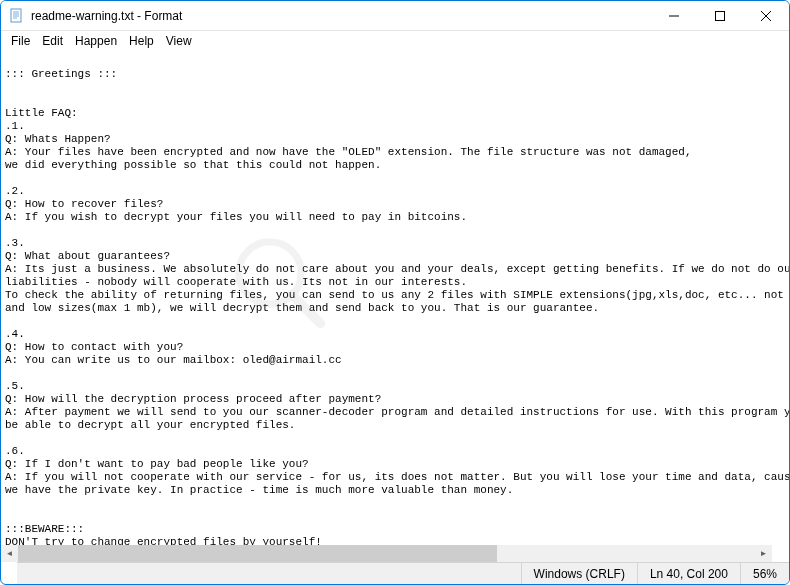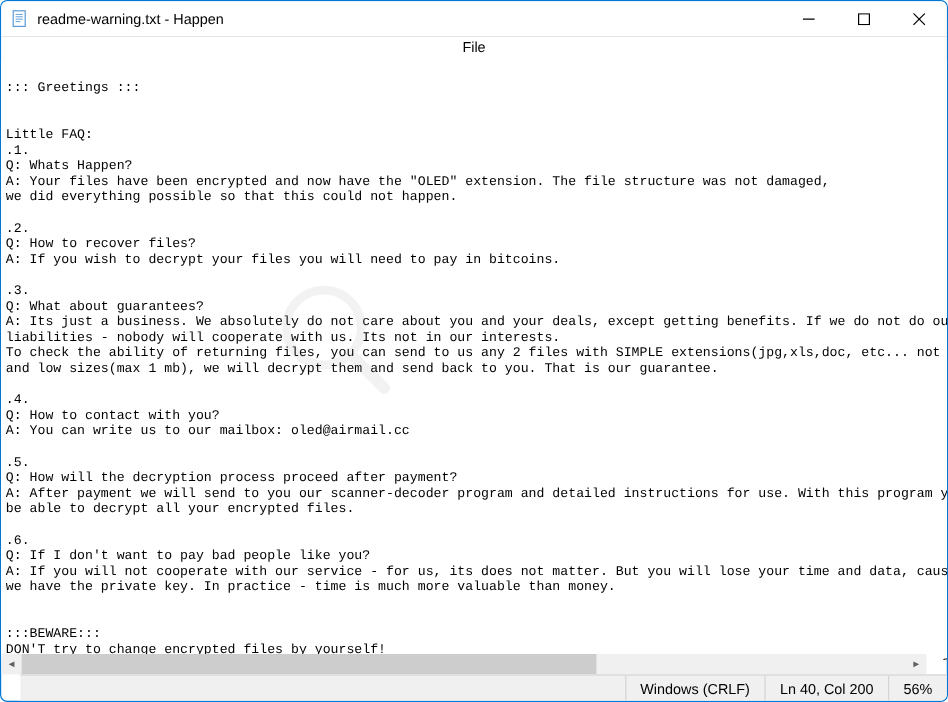--- a/index.html
+++ b/index.html
@@ -53,21 +53,20 @@
       color: #000;
       cursor: pointer;
     }
     .menubar {
       height: 19px;
       display: flex;
       align-items: center;
       padding: 0 4px;
       font-size: 12px;
       background: #fff;
-      flex-direction: column;
     }
     .menu-item {
       padding: 1px 6px;
       cursor: pointer;
     }
     .content-area {
       height: 500px;
       overflow: auto;
       position: relative;
       background: #fff;
@@ -168,21 +167,21 @@
 <div class="titlebar">
   <span class="titlebar-icon">
     <svg width="16" height="16" viewBox="0 0 16 16">
       <rect x="2" y="1" width="10" height="13" fill="#fff" stroke="#5b9bd5" stroke-width="1"></rect>
       <line x1="4" y1="4" x2="10" y2="4" stroke="#5b9bd5" stroke-width="0.8"></line>
       <line x1="4" y1="6" x2="10" y2="6" stroke="#5b9bd5" stroke-width="0.8"></line>
       <line x1="4" y1="8" x2="10" y2="8" stroke="#5b9bd5" stroke-width="0.8"></line>
       <line x1="4" y1="10" x2="8" y2="10" stroke="#5b9bd5" stroke-width="0.8"></line>
     </svg>
   </span>
-  <span class="title-text">readme-warning.txt - Happen</span>
+  <span class="title-text">readme-warning.txt - Format</span>
   <div class="window-controls">
     <div class="win-btn">
       <svg width="10" height="10">
           <line x1="0" y1="5" x2="10" y2="5" stroke="#000" stroke-width="1"></line>
         </svg>
     </div>
     <div class="win-btn">
       <svg width="10" height="10">
           <rect x="0.5" y="0.5" width="9" height="9" fill="none" stroke="#000" stroke-width="1"></rect>
         </svg>
@@ -192,21 +191,21 @@
           <line x1="0" y1="0" x2="10" y2="10" stroke="#000" stroke-width="1"></line>
           <line x1="10" y1="0" x2="0" y2="10" stroke="#000" stroke-width="1"></line>
         </svg>
     </div>
   </div>
 </div>
 
 <div class="menubar">
   <span class="menu-item">File</span>
   <span class="menu-item">Edit</span>
-  <span class="menu-item">Windows</span>
+  <span class="menu-item">Happen</span>
   <span class="menu-item">Help</span>
   <span class="menu-item">View</span>
 </div>
 
 <div class="content-area">
   <div class="watermark-icon">
     <svg viewBox="0 0 100 100">
       <circle cx="40" cy="40" r="26" fill="none" stroke="#888" stroke-width="6"></circle>
       <line x1="58" y1="58" x2="82" y2="82" stroke="#888" stroke-width="8" stroke-linecap="round"></line>
     </svg>

